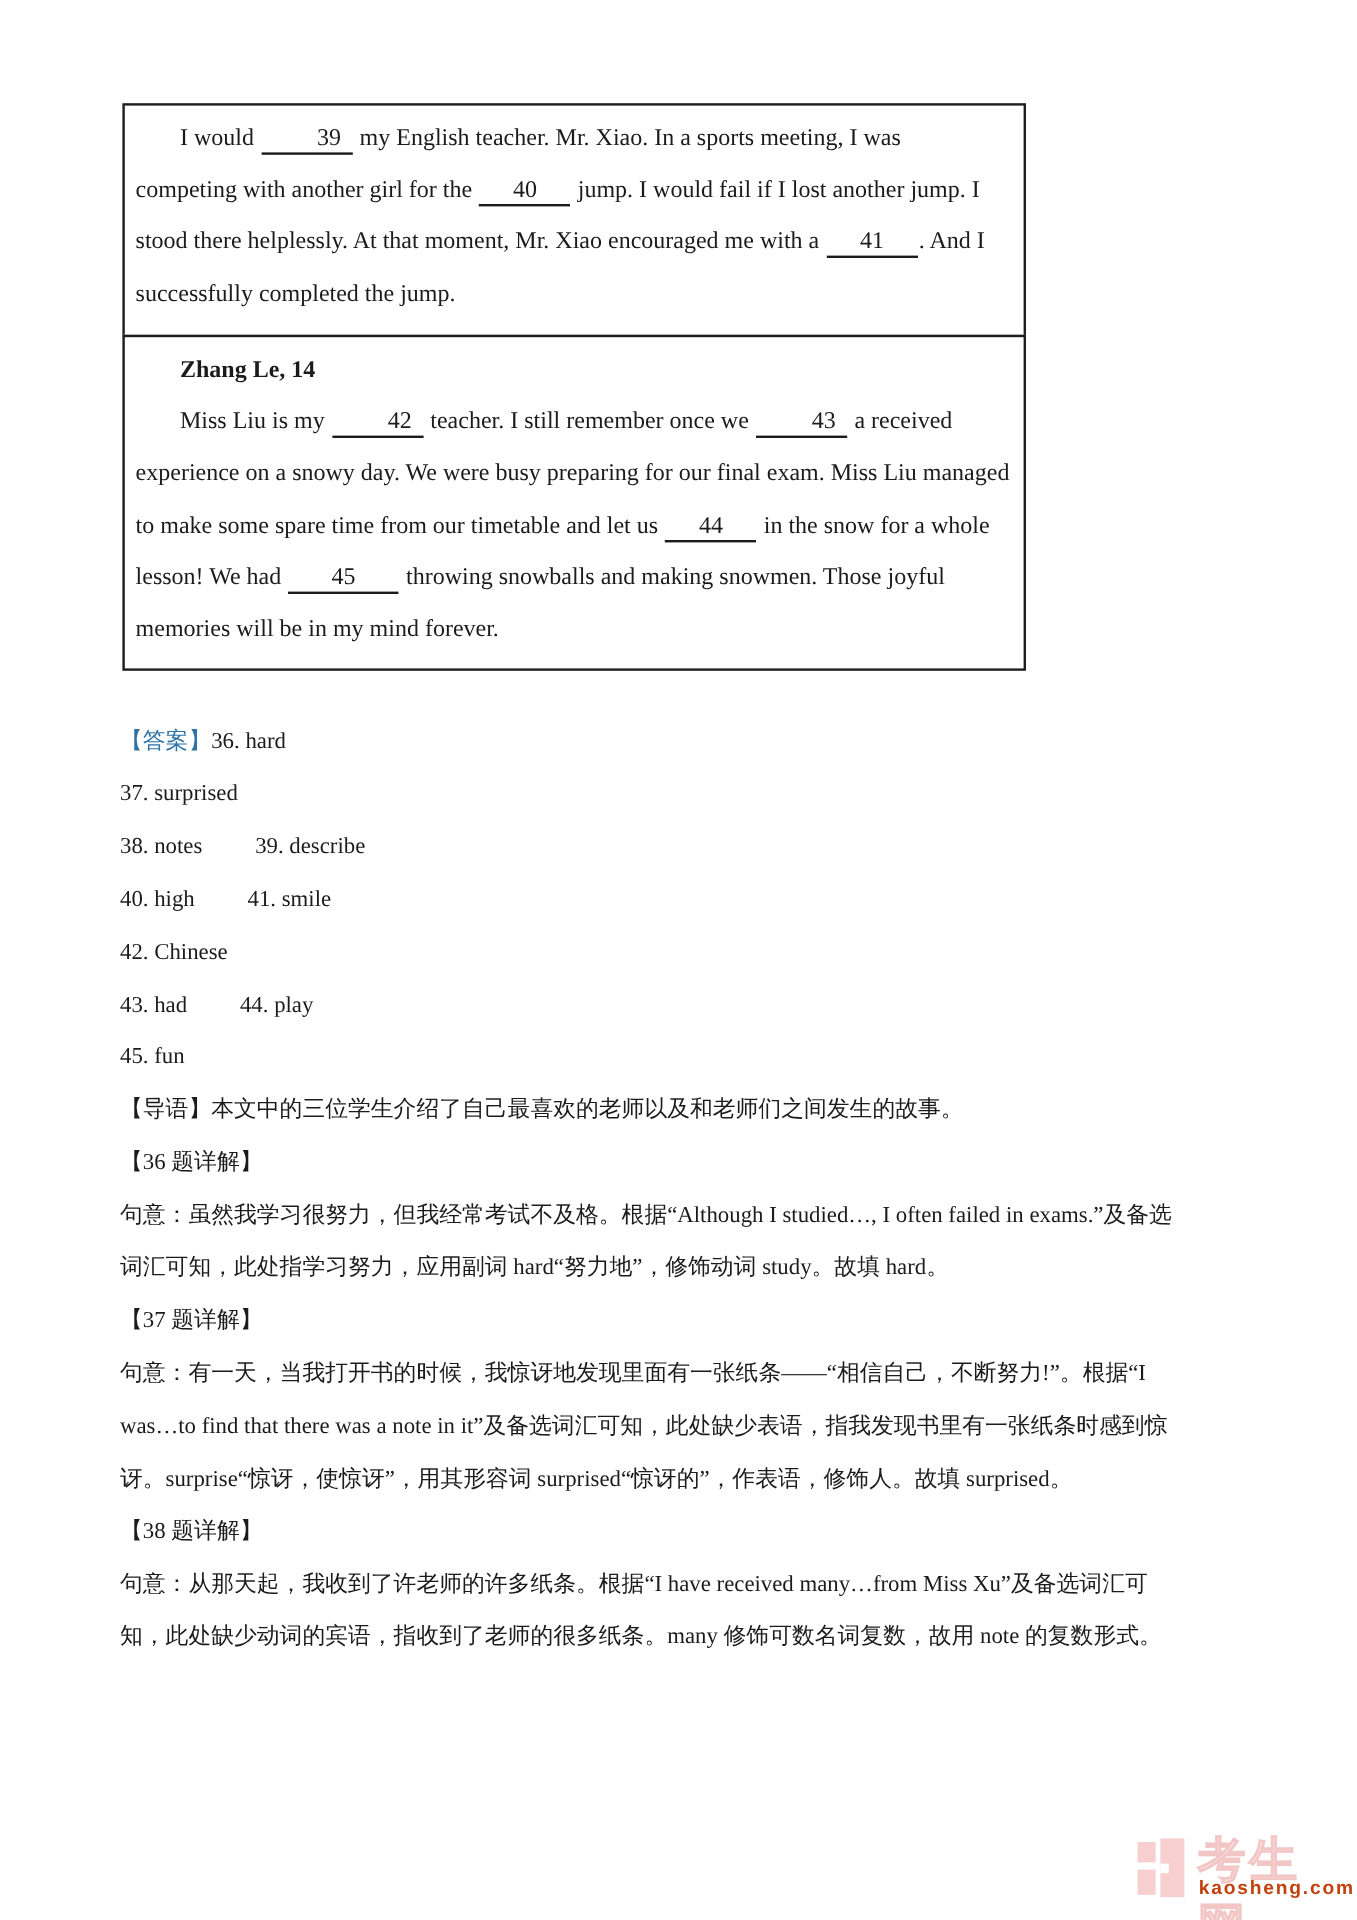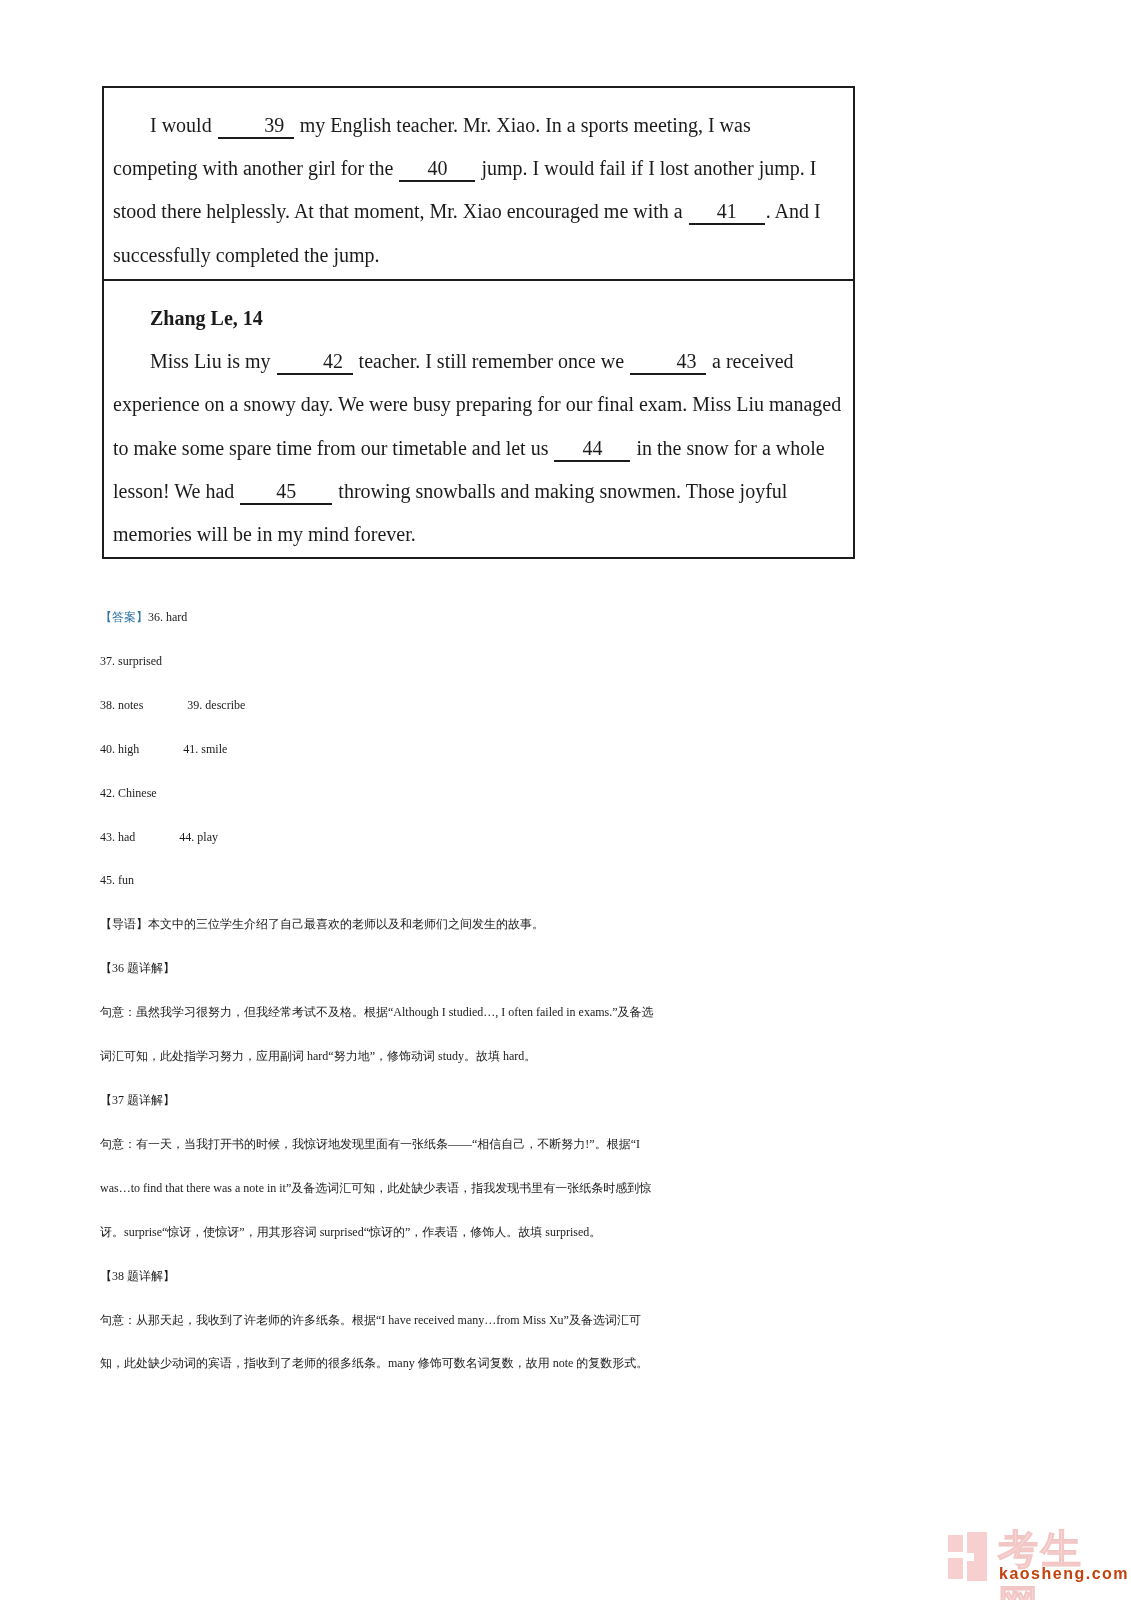--- a/index.html
+++ b/index.html
@@ -8,37 +8,37 @@
     width:1131px;height:1600px;
     background:#ffffff;
     font-family:"Liberation Serif","DejaVu Serif",serif;
     color:#1b1b1b;
     overflow:hidden;
   }
   .pbox{
     position:absolute;left:102px;width:753px;
     border:2px solid #1d1d1d;
     box-sizing:border-box;
-    padding:16px 12px 0 9px;
+    padding:6px 12px 0 9px;
     background:#ffffff;
   }
   #box1{top:86px;height:195px;}
   #box2{top:279px;height:280px;}
   .tline{white-space:pre;}
   .pbox .tline{line-height:43.2px;font-size:20px;}
   .indent{text-indent:37px;}
   .bold{font-weight:bold;}
   .blank{
     display:inline-block;width:76px;text-align:center;
     border-bottom:2px solid #1b1b1b;
     line-height:1.15;margin:0 1px;
   }
   .blank.wide{width:92px;}
   .body-text{position:absolute;left:100px;top:596px;width:948px;}
-  .body-text .tline{line-height:43.9px;font-size:12px;}
+  .body-text .tline{line-height:43.9px;font-size:19px;}
   .blue{color:#2e73a6;}
   .tab{display:inline-block;width:44px;}
   .wm{position:absolute;left:948px;top:1532px;width:170px;height:54px;}
   .wm-rect{position:absolute;background:#f8cfcf;}
   .r1{left:0;top:3px;width:15px;height:17px;}
   .r2{left:0;top:26px;width:15px;height:21px;}
   .r3{left:19px;top:0;width:20px;height:49px;}
   .notch{position:absolute;left:19px;top:21px;width:7px;height:8px;background:#ffffff;}
   .wm-brand{
     position:absolute;left:50px;top:-10px;

